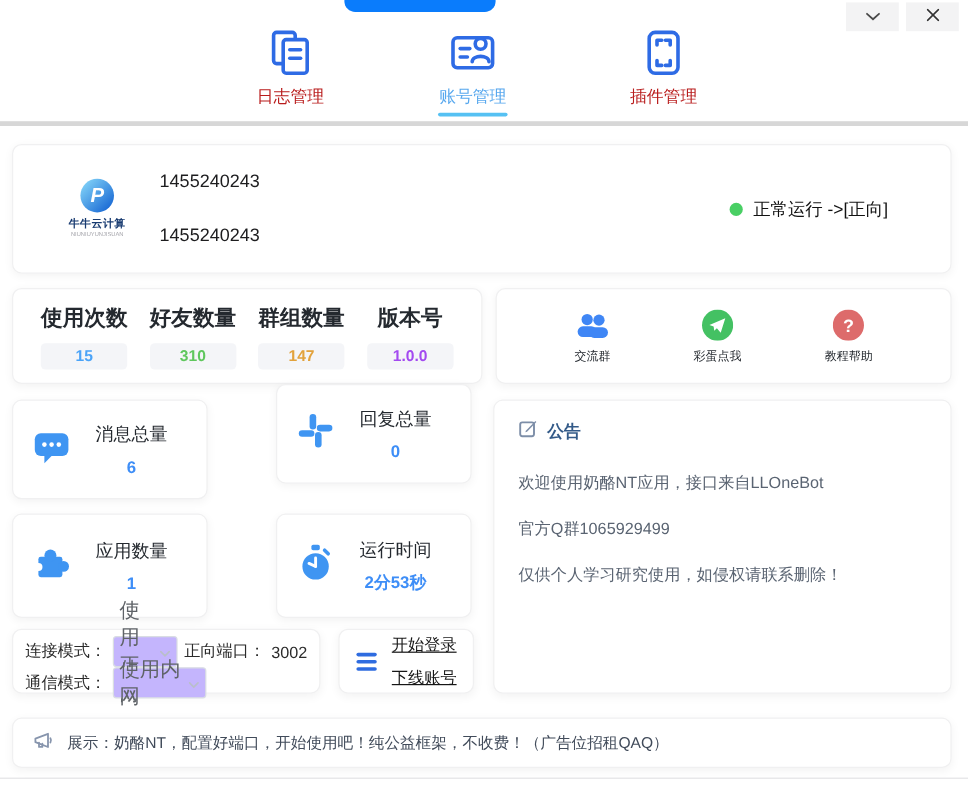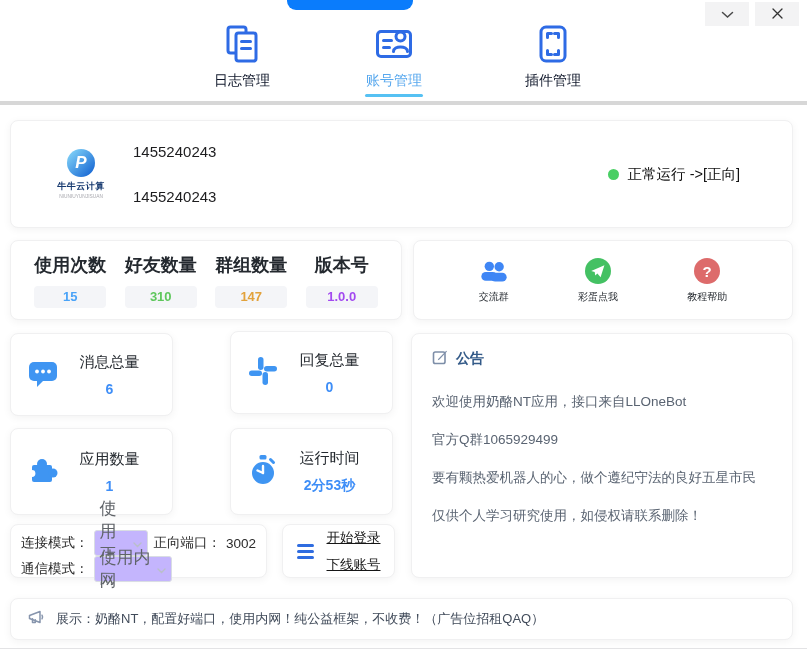--- a/index.html
+++ b/index.html
@@ -10,21 +10,21 @@
   .top-pill { position:absolute; left:287px; top:0; width:126px; height:10px;
               background:#0a7cfc; border-radius:0 0 9px 9px; }
   .win-btn { position:absolute; top:2px; width:44px; height:24px; background:#f3f3f4;
              display:flex; align-items:center; justify-content:center; cursor:pointer; }
   .win-btn.min { left:705px; } .win-btn.close { left:755px; }
 
   
   .tabbar { position:absolute; top:20px; left:0; width:100%; height:82px; }
   .tab { position:absolute; width:92px; text-align:center; cursor:pointer; }
   .tab .ticon { height:48px; display:flex; align-items:center; justify-content:center; }
-  .tab .tlabel { font-size:14px; color:#0f172a; margin-top:4px; }
+  .tab .tlabel { font-size:14px; color:#b91c1c; margin-top:4px; }
   .tab.active .tlabel { color:#58a8ee; }
   .tab .underline { display:none; }
   .tab.active .underline { display:block; width:58px; height:3px; margin:4px auto 0;
                            background:#56c1f3; border-radius:2px; }
   .divider { position:absolute; top:101px; left:0; width:100%; height:4px; background:#d7d7d7; }
 
   
   .card { position:absolute; background:#fff; border:1px solid #f0f0f1; border-radius:8px;
           box-shadow:0 2px 8px rgba(0,0,0,0.05); }
 
@@ -55,21 +55,21 @@
 
   .links-card { left:413px; top:240px; width:380px; height:80px;
                 display:flex; align-items:center; justify-content:space-around; padding:0 30px; }
   .qlink { text-align:center; cursor:pointer; }
   .qlink .qicon { height:28px; display:flex; align-items:center; justify-content:center; }
   .qlink .qlabel { margin-top:5px; font-size:10px; color:#24292f; }
 
   
   .metric-card { width:163px; display:flex; align-items:center; padding:0 14px; }
   .m1 { left:10px;  top:333px; height:83px; }
-  .m2 { left:230px; top:331px; height:83px; }
+  .m2 { left:230px; top:320px; height:83px; }
   .m3 { left:10px;  top:428px; height:87px; }
   .m4 { left:230px; top:428px; height:87px; }
   .metric-text { flex:1; text-align:center; }
   .metric-title { font-size:15px; color:#24292f; }
   .metric-value { margin-top:9px; font-size:14px; font-weight:bold; color:#3e8ef7; }
 
   
   .announce-card { left:411px; top:333px; width:382px; height:245px; padding:15px 20px; }
   .announce-head { display:flex; align-items:center; gap:8px; }
   .announce-title { font-size:14px; font-weight:600; color:#335a88; }
@@ -295,21 +295,20 @@
         <svg width="16" height="16" viewBox="0 0 16 16" fill="none" stroke="#7d8ea8" stroke-width="1.6" stroke-linecap="round" stroke-linejoin="round">
           <rect x="1.5" y="3" width="11.5" height="11.5" rx="1.8"></rect>
           <path d="M6.2,10 L14.2,1.8 L15,2.6 L7.2,10.8 L5.8,11.2 Z" fill="#7d8ea8" stroke="none"></path>
         </svg>
       </span>
       <span class="announce-title">公告</span>
     </div>
     <div class="announce-lines">
       <div class="announce-line">欢迎使用奶酪NT应用，接口来自LLOneBot</div>
       <div class="announce-line">官方Q群1065929499</div>
-      <div class="announce-line">要有颗热爱机器人的心，做个遵纪守法的良好五星市民</div>
       <div class="announce-line">仅供个人学习研究使用，如侵权请联系删除！</div>
     </div>
   </div>
 
   <div class="card conn-card">
     <div class="conn-row">
       <span class="conn-label">连接模式：</span>
       <div class="selectbox">
         <span>使用正向</span>
         <span>
@@ -347,17 +346,17 @@
   </div>
 
   <div class="card footer-card">
     <span>
       <svg width="18" height="18" viewBox="0 0 18 18" fill="none" stroke="#8795ad" stroke-width="1.5" stroke-linejoin="round" stroke-linecap="round">
         <polygon points="2.5,7.5 13,3.5 13,14.5 2.5,10.5"></polygon>
         <path d="M5.5,10.8 v3.6 h2.8 v-2.6"></path>
         <path d="M15,7.2 a3.4,3.4 0 0 1 0,3.6"></path>
       </svg>
     </span>
-    <span class="footer-text">展示：奶酪NT，配置好端口，使用内网！纯公益框架，不收费！（广告位招租QAQ）</span>
+    <span class="footer-text">展示：奶酪NT，配置好端口，开始使用吧！纯公益框架，不收费！（广告位招租QAQ）</span>
   </div>
   <div class="bottom-line"></div>
 
 </div>
 
 </body></html>

